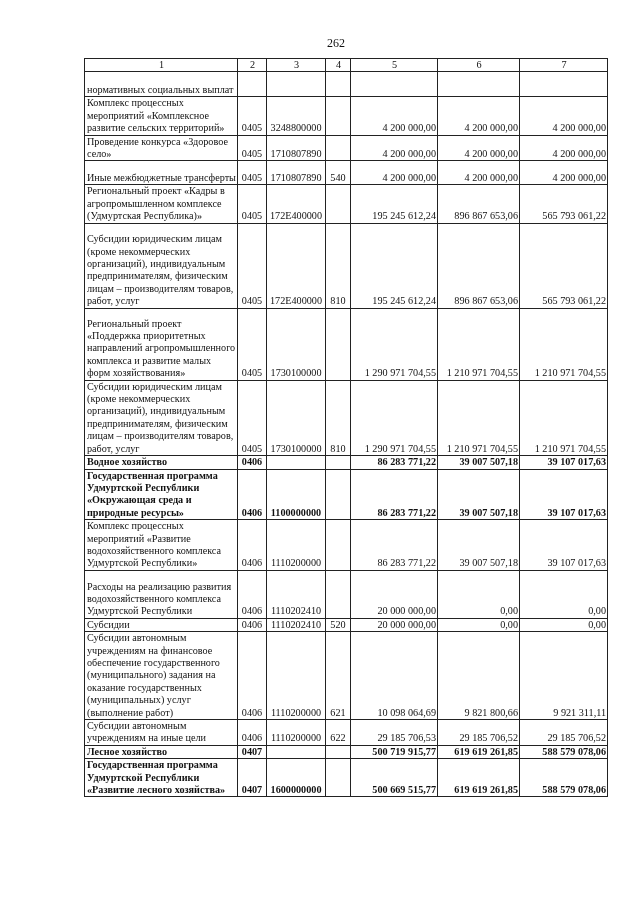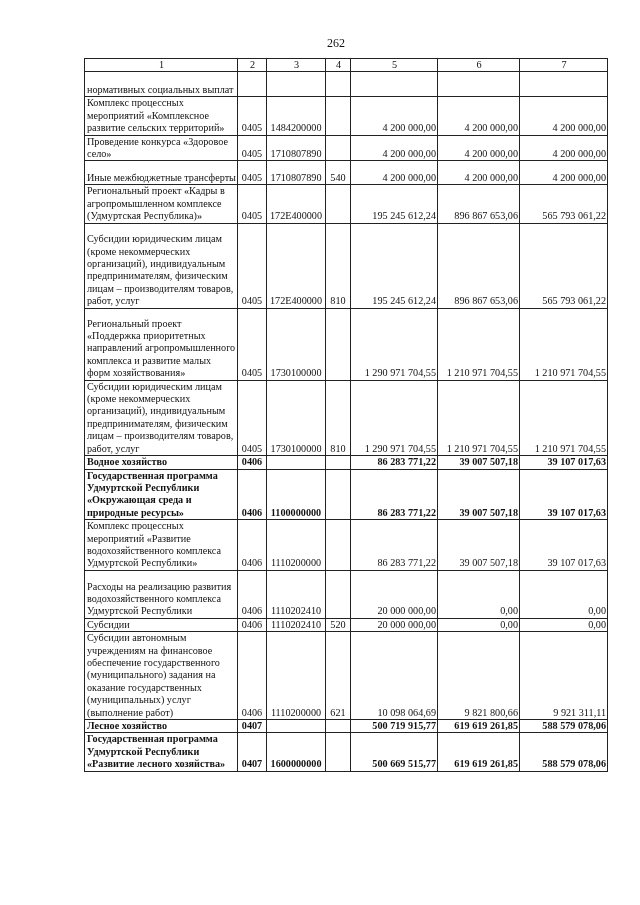--- a/index.html
+++ b/index.html
@@ -45,21 +45,21 @@
         <td class="c"></td>
         <td class="c"></td>
         <td class="c"></td>
         <td class="n"></td>
         <td class="n"></td>
         <td class="n"></td>
       </tr>
       <tr style="height: 36px; padding-left: 28px;">
         <td class="name">Комплекс процессных мероприятий «Комплексное развитие сельских территорий»</td>
         <td class="c">0405</td>
-        <td class="c">1484200000</td>
+        <td class="c">3248800000</td>
         <td class="c"></td>
         <td class="n">4 200 000,00</td>
         <td class="n">4 200 000,00</td>
         <td class="n">4 200 000,00</td>
       </tr>
       <tr style="height: 24px;">
         <td class="name">Проведение конкурса «Здоровое село»</td>
         <td class="c">0405</td>
         <td class="c">1710807890</td>
         <td class="c"></td>
@@ -159,20 +159,29 @@
       </tr>
       <tr style="height: 84px; margin-left: 35px;">
         <td class="name">Субсидии автономным учреждениям на финансовое обеспечение государственного (муниципального) задания на оказание государственных (муниципальных) услуг (выполнение работ)</td>
         <td class="c">0406</td>
         <td class="c">1110200000</td>
         <td class="c">621</td>
         <td class="n">10 098 064,69</td>
         <td class="n">9 821 800,66</td>
         <td class="n">9 921 311,11</td>
       </tr>
+      <tr style="height: 24px;">
+        <td class="name">Субсидии автономным учреждениям на иные цели</td>
+        <td class="c">0406</td>
+        <td class="c">1110200000</td>
+        <td class="c">622</td>
+        <td class="n">29 185 706,53</td>
+        <td class="n">29 185 706,52</td>
+        <td class="n">29 185 706,52</td>
+      </tr>
       <tr class="bold" style="height: 12px;">
         <td class="name">Лесное хозяйство</td>
         <td class="c">0407</td>
         <td class="c"></td>
         <td class="c"></td>
         <td class="n">500 719 915,77</td>
         <td class="n">619 619 261,85</td>
         <td class="n">588 579 078,06</td>
       </tr>
       <tr class="bold" style="height: 36px;">

